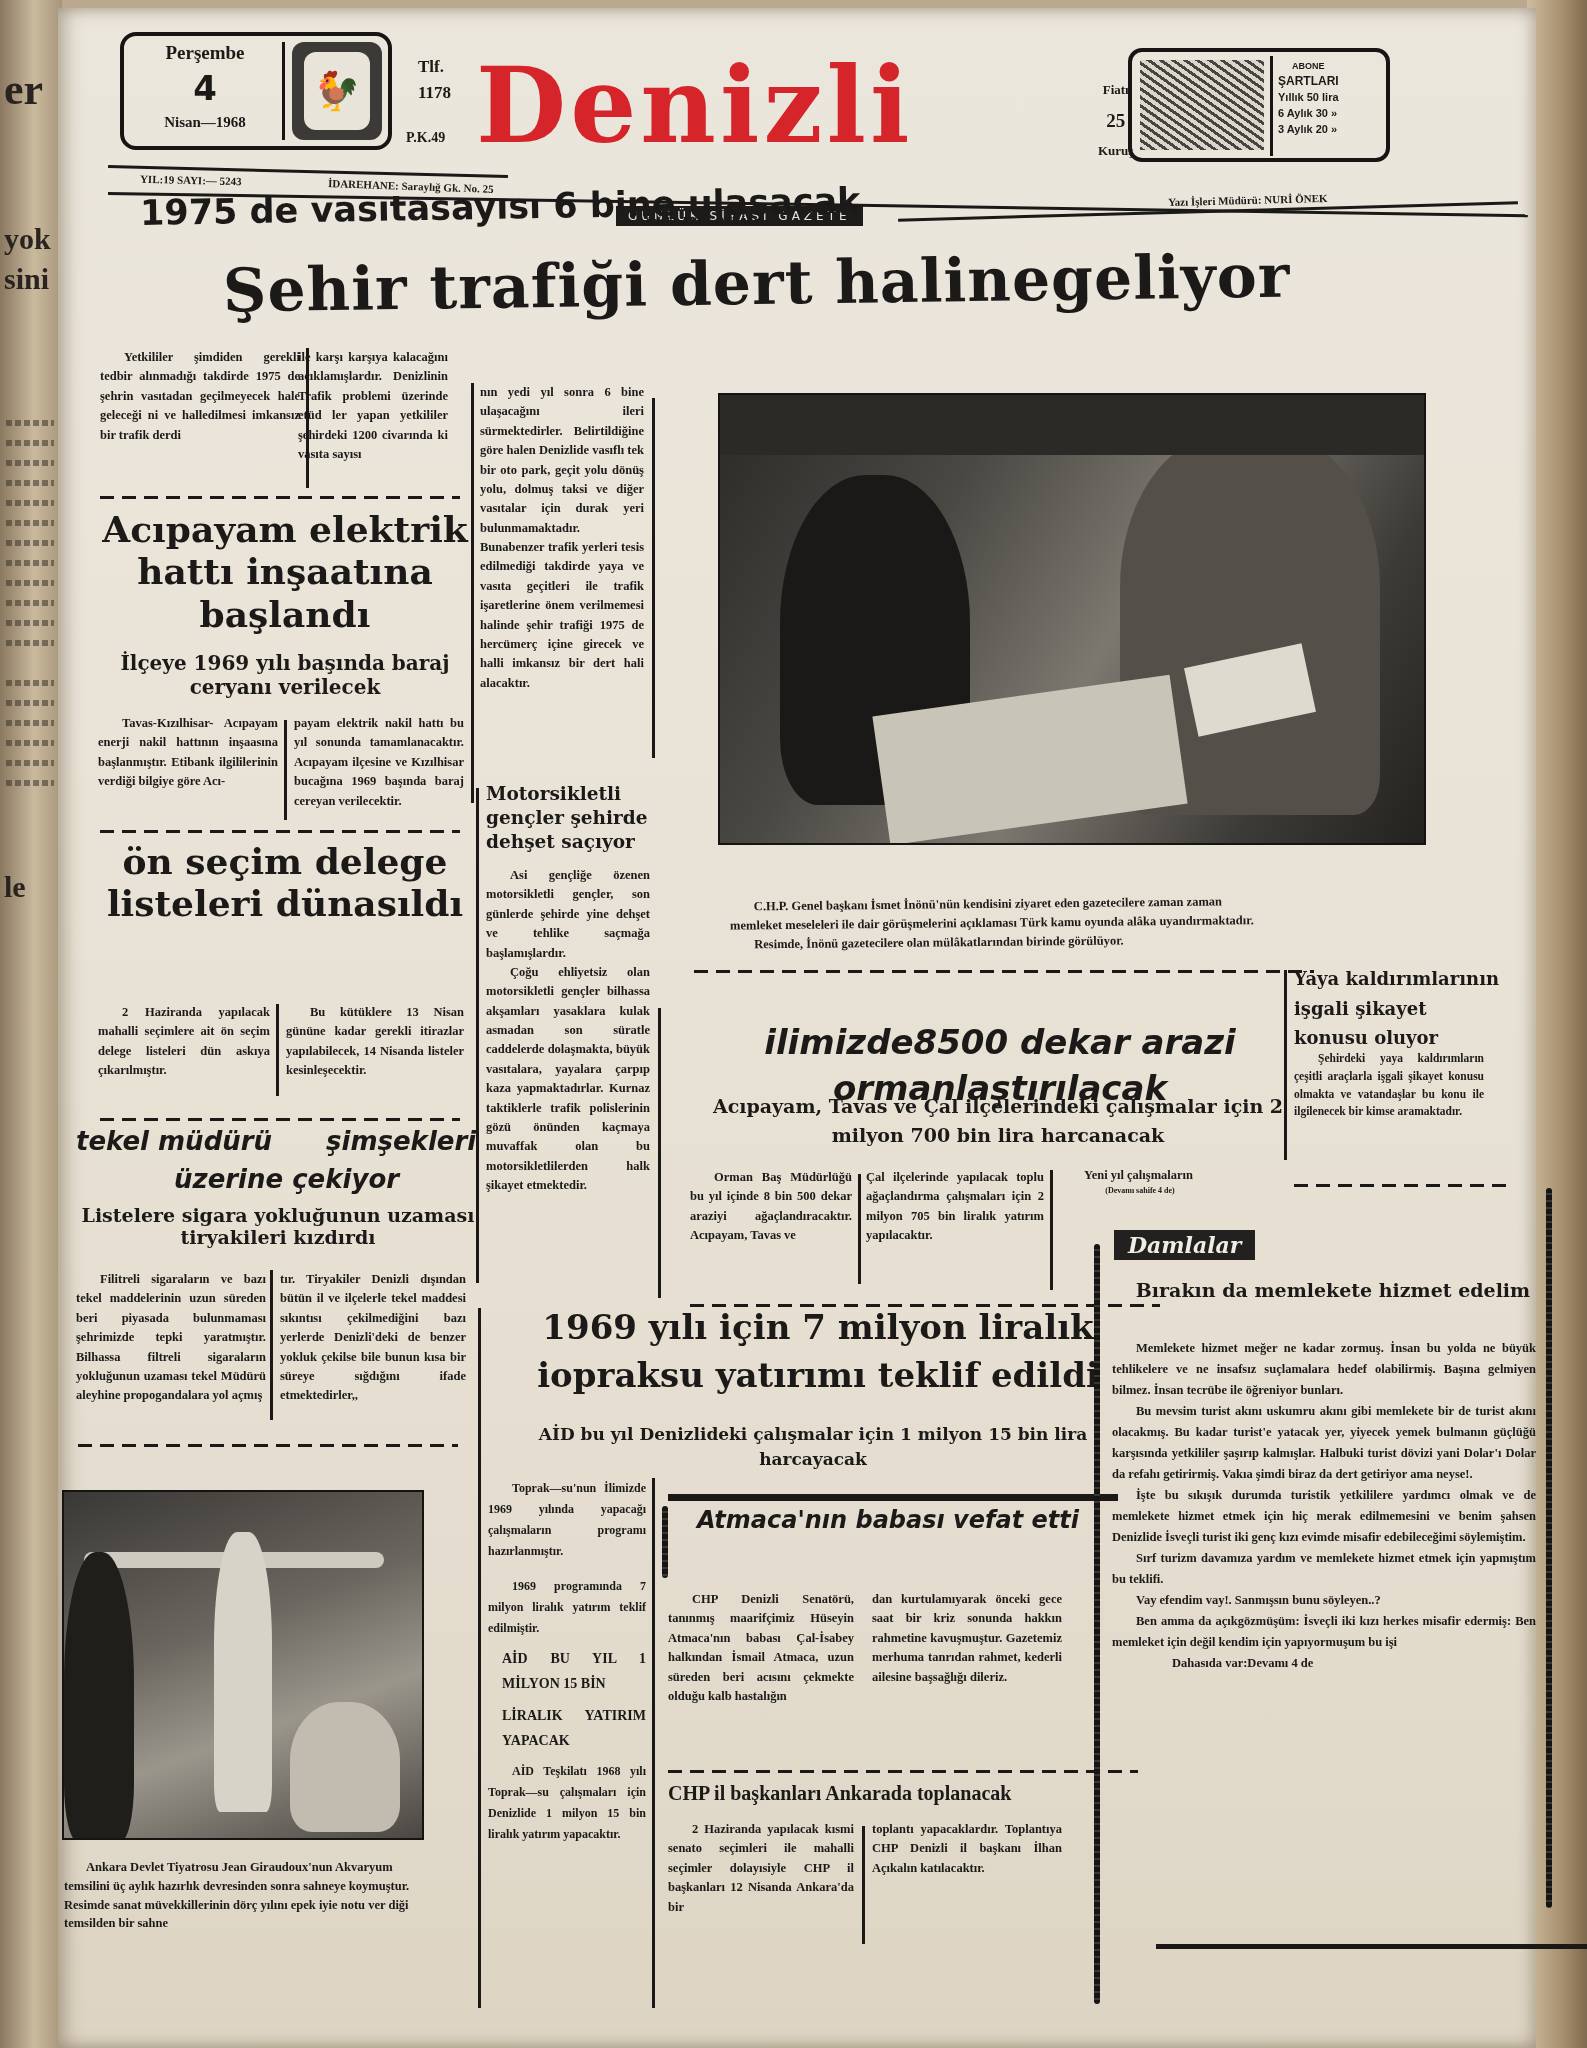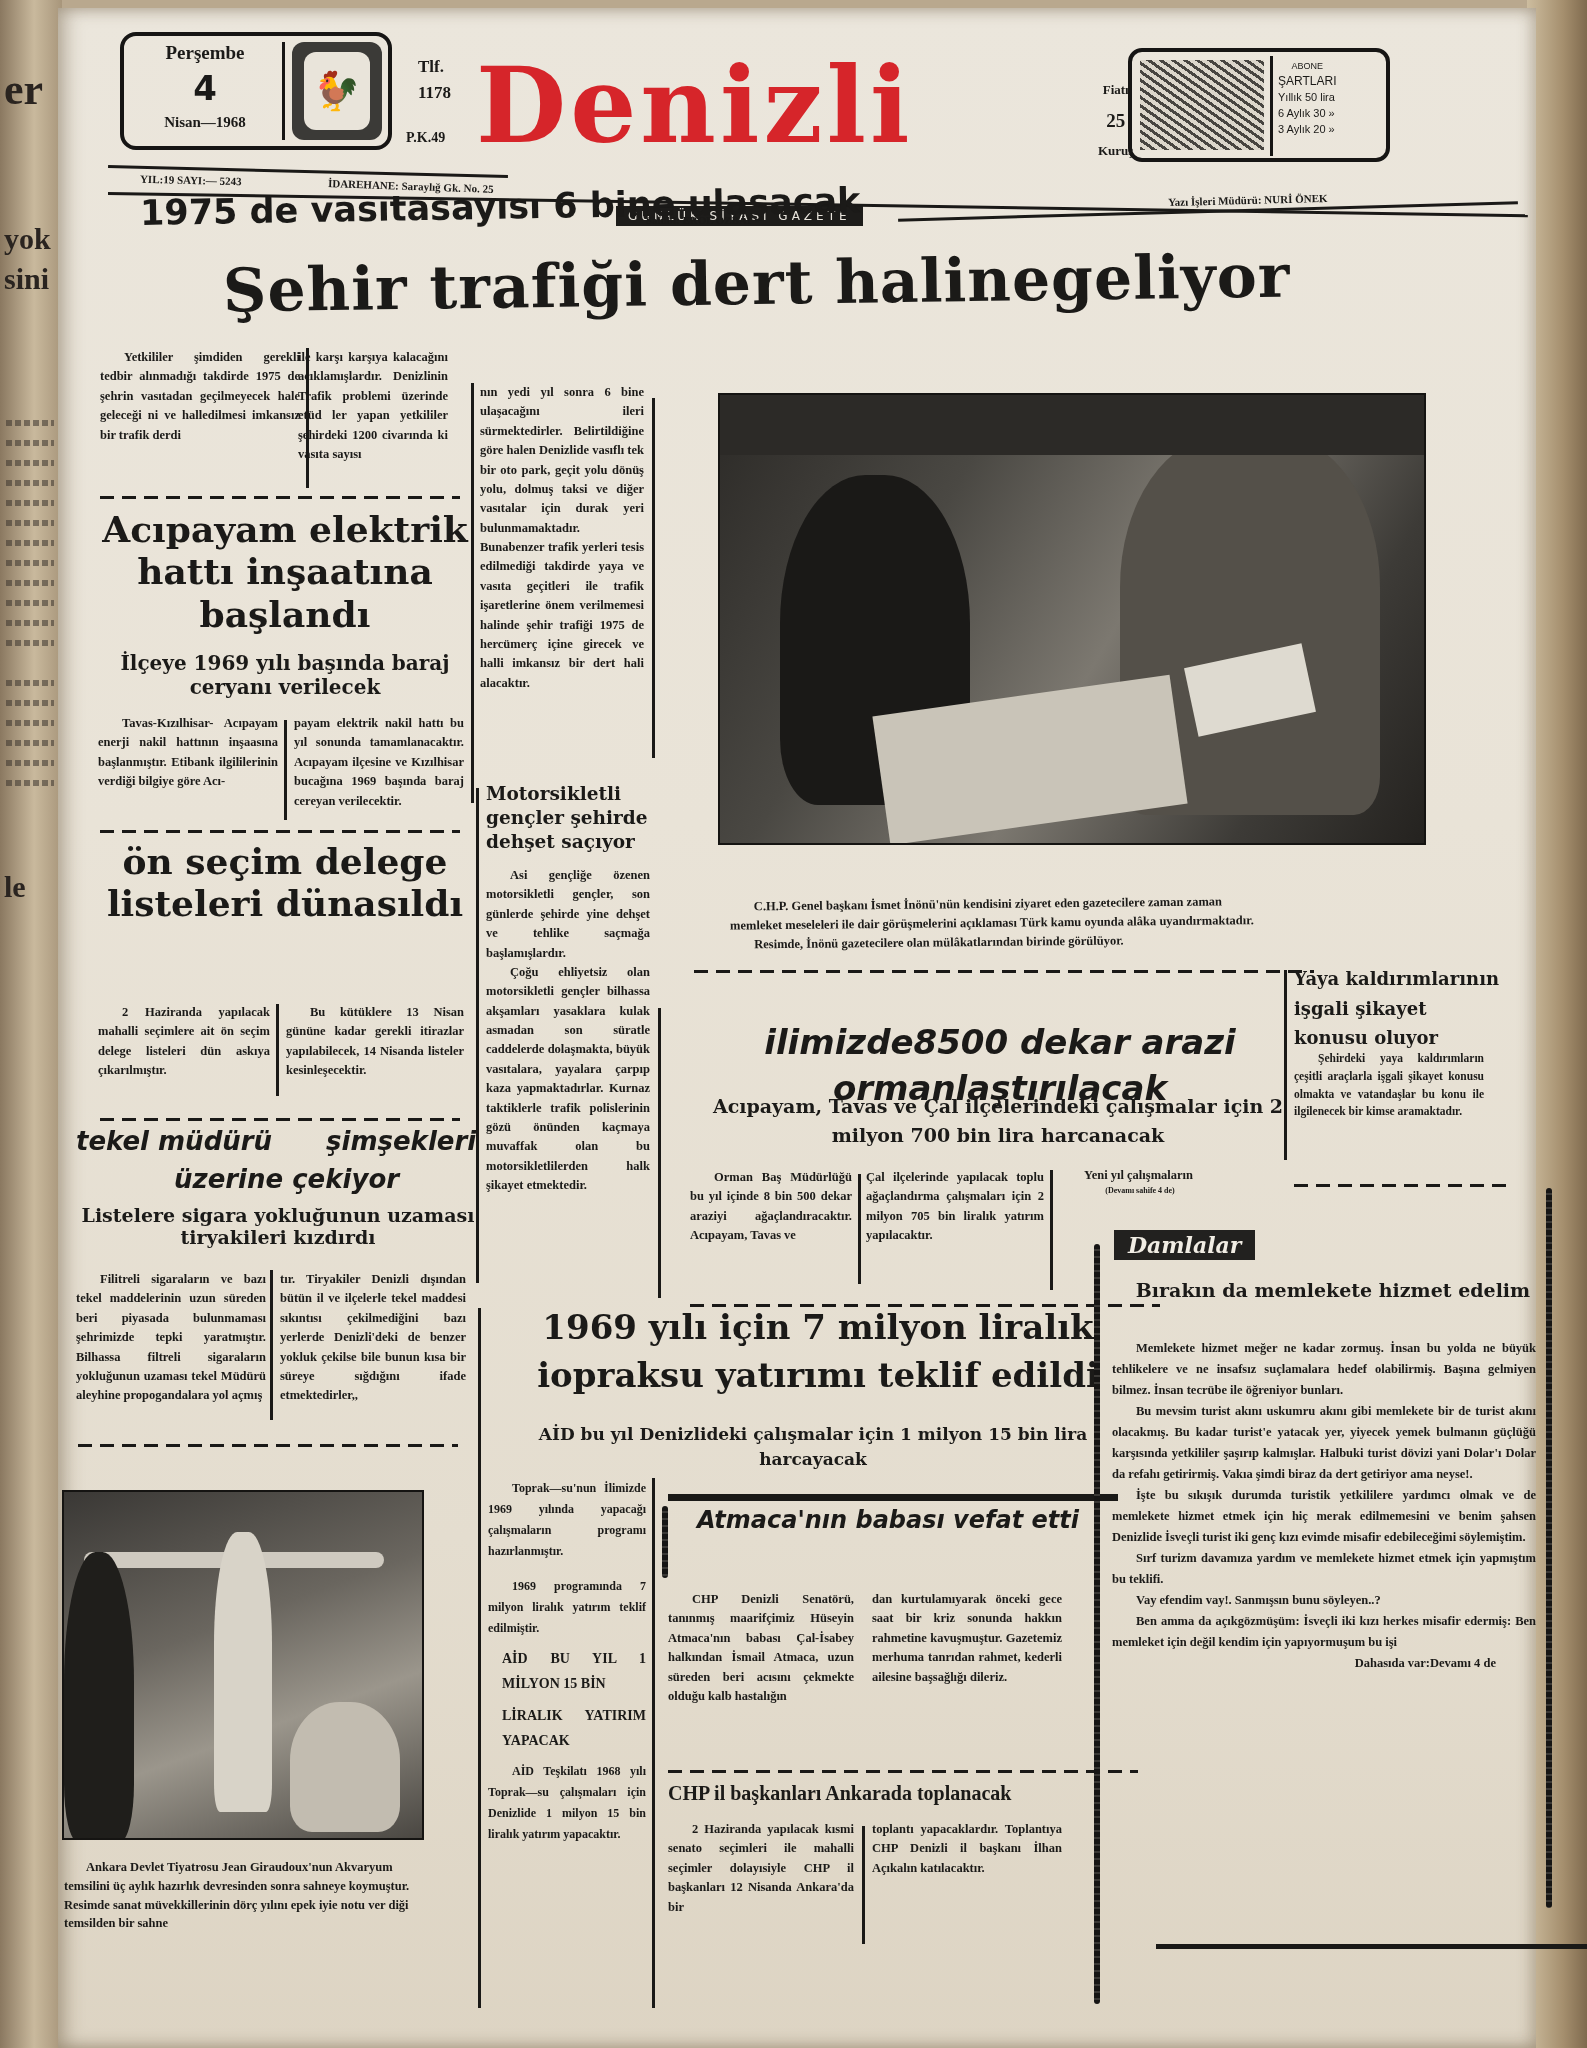--- a/index.html
+++ b/index.html
@@ -73,21 +73,21 @@
     border: 4px solid #161514; border-radius: 14px;
   }
   .sub-box .pic {
     position: absolute; left: 8px; top: 8px; width: 124px; height: 90px;
     background:
       repeating-linear-gradient(35deg, #2b2926 0 3px, #d9d4c9 3px 7px),
       #888;
     opacity: .85;
   }
   .sub-box .sep { position: absolute; left: 138px; top: 4px; width: 3px; height: 100px; background: #161514; }
-  .sub-box .terms { position: absolute; left: 146px; top: 8px; font-size: 11px; font-weight: normal; line-height: 1.45; font-family: "Liberation Sans", sans-serif; }
+  .sub-box .terms { position: absolute; left: 146px; top: 8px; font-size: 11px; font-weight: bold; line-height: 1.45; font-family: "Liberation Sans", sans-serif; }
   .sub-box .terms .h1 { text-align: center; font-size: 9px; }
   .sub-box .terms .h2 { font-size: 12px; }
   .rule { position: absolute; height: 3px; background: #1a1917; }
   .meta { font-size: 11px; font-weight: bold; font-family: "Liberation Serif", serif; }
 
   
   .h-top { left: 82px; top: 185px; font-family: "DejaVu Sans", sans-serif; font-weight: bold; font-size: 35px; transform: rotate(-1deg); transform-origin: left; }
   .h-main { left: 165px; top: 240px; font-family: "DejaVu Serif", serif; font-weight: bold; font-size: 60px; letter-spacing: 1px; transform: rotate(-0.8deg); }
   .col-text { font-family: "Liberation Serif", serif; font-weight: bold; font-size: 12.5px; line-height: 1.55; text-align: justify; }
   .col-text p { text-indent: 24px; }
@@ -330,18 +330,18 @@
   <div class="rule" style="left:1098px; top:1936px; width:440px; height:5px;"></div>
   <div class="damla-tag">Damlalar</div>
   <div class="abs hl" style="left:1070px; top:1268px; width:410px; font-size:19px; line-height:1.55;">Bırakın da memlekete hizmet edelim</div>
   <div class="abs col-text" style="left:1054px; top:1330px; width:424px; font-size:12.5px; line-height:1.68;">
     <p>Memlekete hizmet meğer ne kadar zormuş. İnsan bu yolda ne büyük tehlikelere ve ne insafsız suçlamalara hedef olabilirmiş. Başına gelmiyen bilmez. İnsan tecrübe ile öğreniyor bunları.</p>
     <p>Bu mevsim turist akını uskumru akını gibi memlekete bir de turist akını olacakmış. Bu kadar turist'e yatacak yer, yiyecek yemek bulmanın güçlüğü karşısında yetkililer şaşırıp kalmışlar. Halbuki turist dövizi yani Dolar'ı Dolar da refahı getirirmiş. Vakıa şimdi biraz da dert getiriyor ama neyse!.</p>
     <p>İşte bu sıkışık durumda turistik yetkililere yardımcı olmak ve de memlekete hizmet etmek için hiç merak edilmemesini ve benim şahsen Denizlide İsveçli turist iki genç kızı evimde misafir edebileceğimi söylemiştim.</p>
     <p>Sırf turizm davamıza yardım ve memlekete hizmet etmek için yapmıştım bu teklifi.</p>
     <p>Vay efendim vay!. Sanmışsın bunu söyleyen..?</p>
     <p>Ben amma da açıkgözmüşüm: İsveçli iki kızı herkes misafir edermiş: Ben memleket için değil kendim için yapıyormuşum bu işi</p>
-    <div style="display:flex; justify-content:flex-end; padding:0 40px 0 60px;">
+    <div style="display:flex; justify-content:flex-start; padding:0 40px 0 60px;">
       <span>Dahasıda var:</span>
       <span>Devamı 4 de</span>
     </div>
   </div>
 </div>
 
 </body></html>

